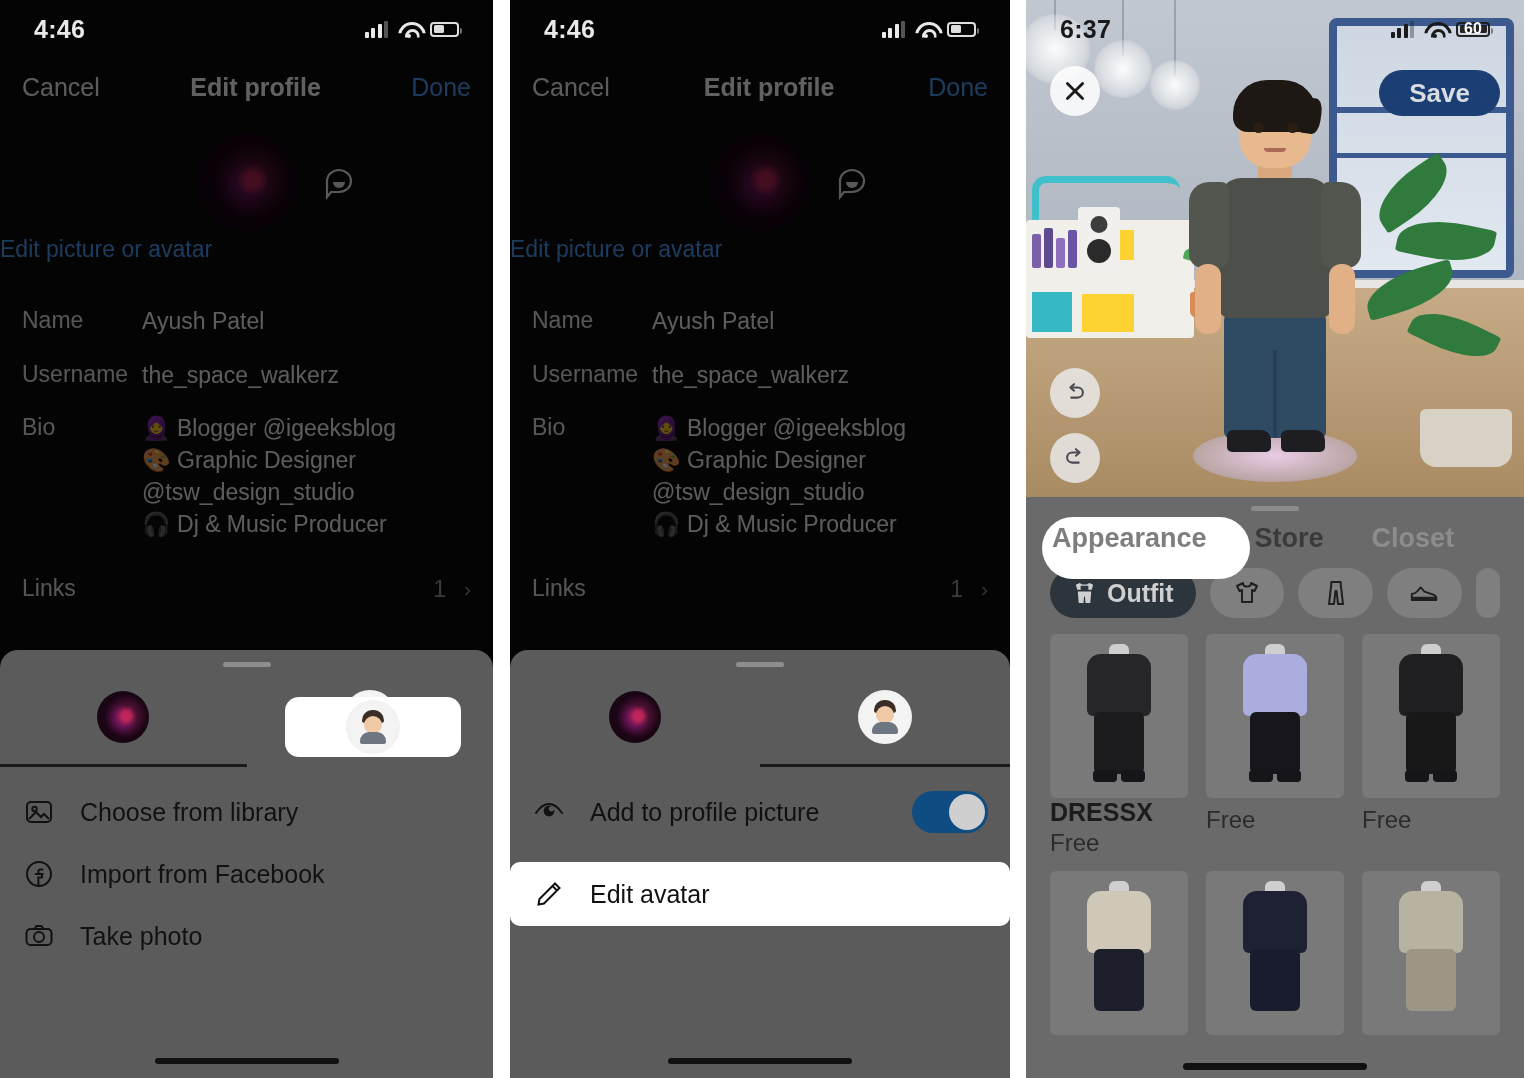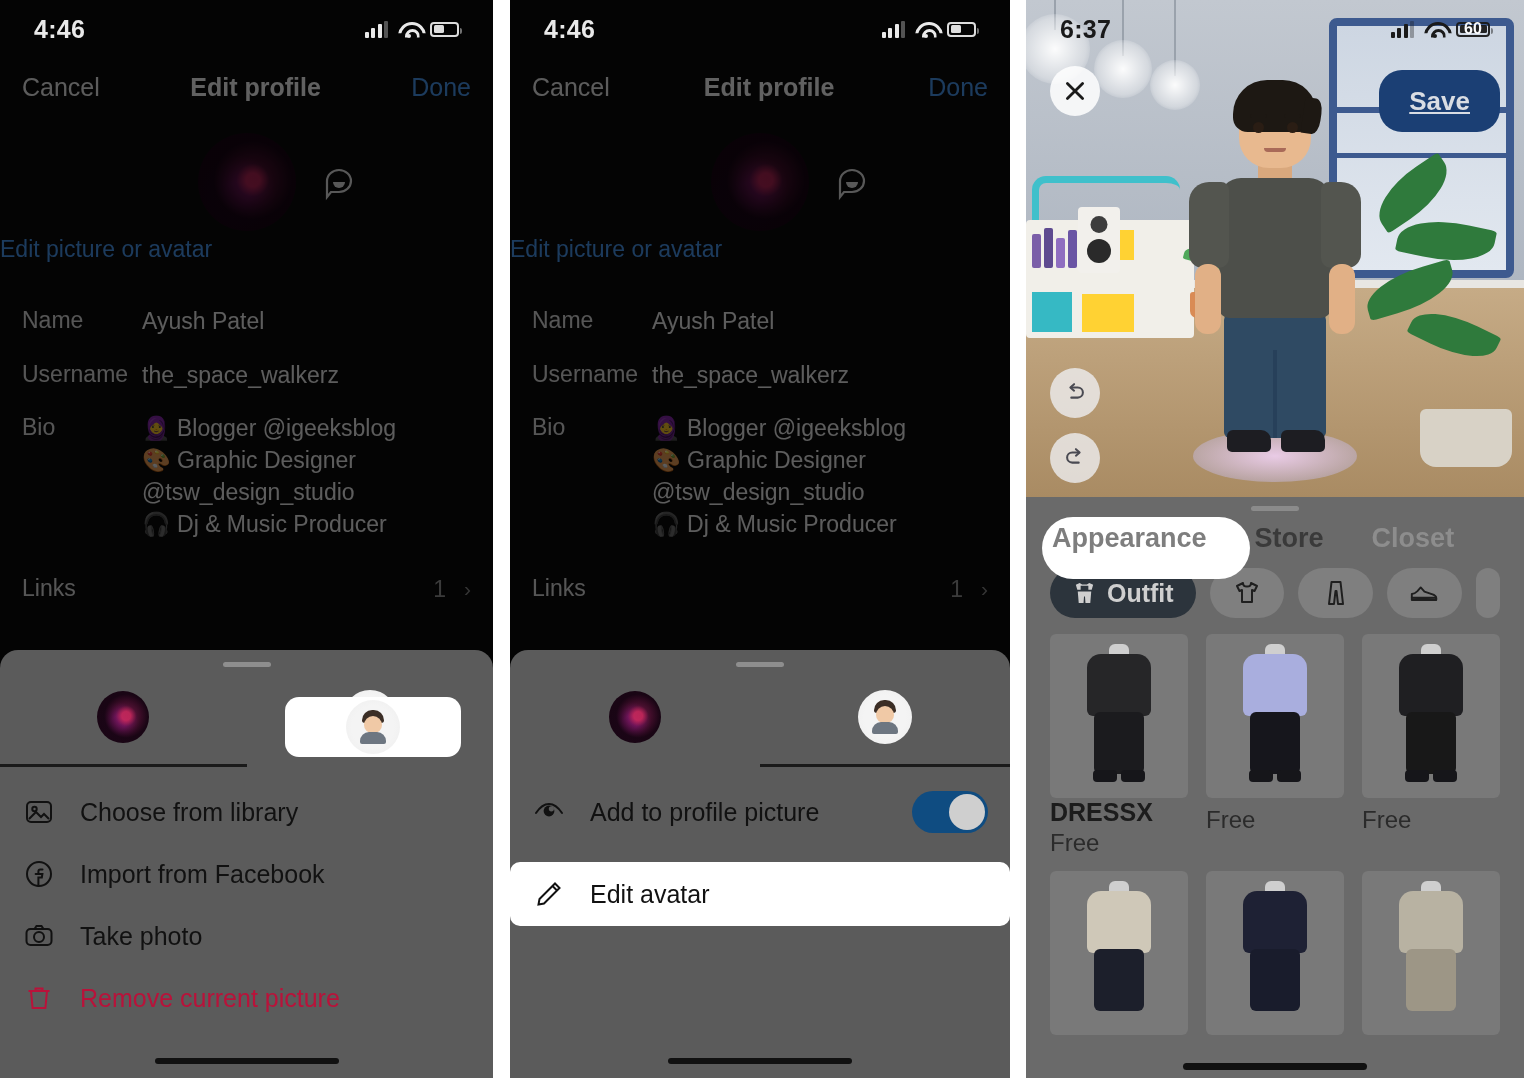--- a/index.html
+++ b/index.html
@@ -225,23 +225,23 @@
             border-radius: 6px 10px 5px 5px; }
   .f-shoe.l { left: 50%; margin-left: -48px; }
   .f-shoe.r { left: 50%; margin-left: 6px; }
   .f-pad { position: absolute; left: 50%; transform: translateX(-50%); top: 352px;
            width: 164px; height: 52px; border-radius: 50%;
            background: radial-gradient(ellipse, rgba(236,206,236,.95), rgba(200,190,235,.45) 70%, rgba(200,190,235,0)); }
 
   .close-btn { position: absolute; left: 24px; top: 66px; width: 50px; height: 50px; border-radius: 50%;
                background: rgba(255,255,255,.85); display: flex; align-items: center;
                justify-content: center; z-index: 9; }
-  .save-btn { position: absolute; right: 24px; top: 70px; height: 62px; padding: 0 30px;
+  .save-btn { position: absolute; right: 24px; top: 70px; height: 46px; padding: 0 30px;
               border-radius: 23px; background: #1b3f74; color: #d9dde3; font-size: 26px;
-              font-weight: 600; display: flex; align-items: center; justify-content: center; z-index: 9; text-decoration: underline; }
+              font-weight: 600; display: flex; align-items: center; justify-content: center; z-index: 9; }
   .circ-btn { position: absolute; left: 24px; width: 50px; height: 50px; border-radius: 50%;
               background: rgba(238,238,240,.8); display: flex; align-items: center;
               justify-content: center; z-index: 9; color: #4a4a52; }
   .undo-btn { top: 368px; }
   .redo-btn { top: 433px; }
 
   .ae-sheet { position: absolute; left: 0; right: 0; top: 497px; bottom: 0; background: #6a6a6a; }
   .ae-grab { width: 48px; height: 5px; border-radius: 3px; background: #8b8b8b; margin: 9px auto 0; }
   .ae-tabs { display: flex; align-items: center; gap: 48px; padding: 12px 26px 0; position: relative; }
   .ae-tab { font-size: 27px; font-weight: 700; color: #3a3a3a; }
@@ -397,30 +397,20 @@
           <div class="srow">
             <span class="ico">
               <svg viewBox="0 0 30 30" width="30" height="30" fill="none" stroke="currentColor" stroke-width="2">
                 <rect x="2.5" y="8" width="25" height="16" rx="4"></rect>
                 <circle cx="15" cy="16" r="5"></circle>
                 <path d="M10.5 8l2-3h5l2 3"></path>
               </svg>
             </span>
             <span class="lbl">Take photo</span>
           </div>
-          <div class="srow destructive">
-            <span class="ico">
-              <svg viewBox="0 0 30 30" width="30" height="30" fill="none" stroke="currentColor" stroke-width="2">
-                <path d="M4.5 8h21"></path>
-                  <path d="M11.5 8V5.5h7V8"></path>
-                <path d="M7 8l1.6 17h12.8L23 8"></path>
-              </svg>
-            </span>
-            <span class="lbl">Remove current picture</span>
-          </div>
         </div>
       </div>
 
       <div class="hl-pill" style="left:285px; top:697px; width:176px; height:60px;">
         <div class="tab-thumb-avatar">
           <span class="mini-face">
               <i class="hair"></i>
               <i class="head"></i>
               <i class="body"></i>
             </span>

